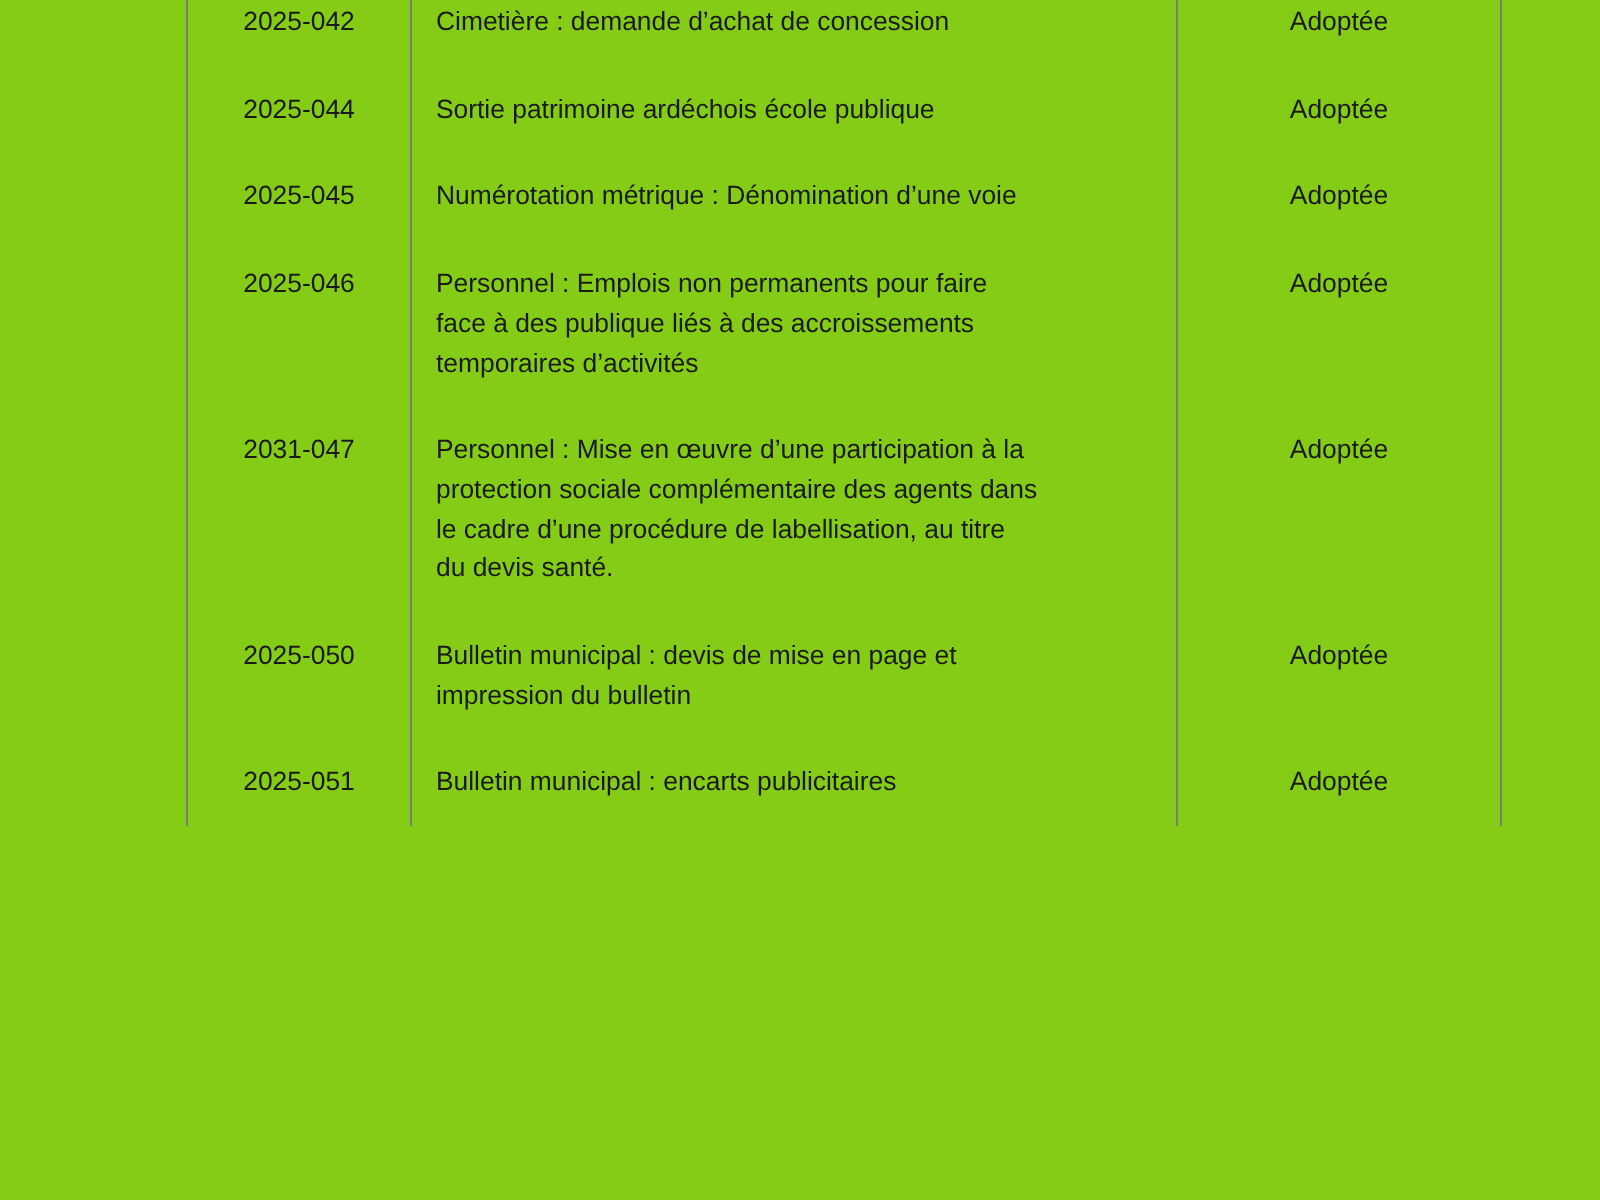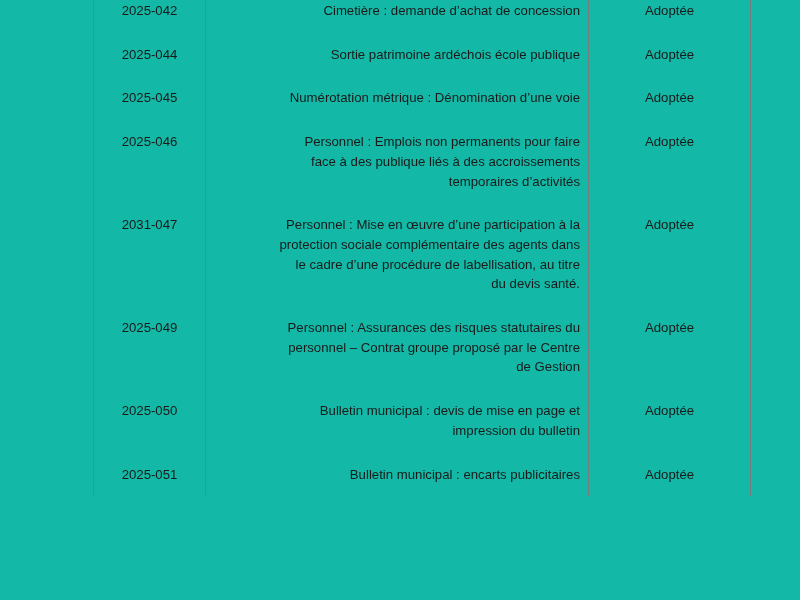--- a/index.html
+++ b/index.html
@@ -13,21 +13,21 @@
     height: 600px;
     overflow: hidden;
     font-family: "Liberation Sans", sans-serif;
     color: #1a1a1a;
   }
 
   #page {
     position: relative;
     width: 800px;
     height: 600px;
-    background: #14b8a6;
+    background: #84cc16;
   }
 
   
   #deliberations-table {
     position: absolute;
     left: 93px;
     top: -11px;
     width: 657px;
     border-collapse: collapse;
     table-layout: fixed;
@@ -72,21 +72,20 @@
 
   .cell-stat .cell-inner {
     text-align: center;
     padding-left: 6px;
     padding-right: 6px;
     white-space: nowrap;
   }
 
   .subject-line {
     display: block;
-    text-align: right;
   }
 </style>
 </head>
 <body>
 
 <div id="page">
 
   <table id="deliberations-table">
     <colgroup>
       <col class="col-ref">
@@ -159,35 +158,20 @@
               <span class="subject-line">le cadre d’une procédure de labellisation, au titre</span>
               <span class="subject-line">du devis santé.</span>
             </div>
           </td>
           <td class="cell-stat">
             <div class="cell-inner">Adoptée</div>
           </td>
         </tr>
         <tr>
           <td class="cell-ref">
-            <div class="cell-inner">2025-049</div>
-          </td>
-          <td class="cell-sub">
-            <div class="cell-inner">
-              <span class="subject-line">Personnel : Assurances des risques statutaires du</span>
-              <span class="subject-line">personnel – Contrat groupe proposé par le Centre</span>
-              <span class="subject-line">de Gestion</span>
-            </div>
-          </td>
-          <td class="cell-stat">
-            <div class="cell-inner">Adoptée</div>
-          </td>
-        </tr>
-        <tr>
-          <td class="cell-ref">
             <div class="cell-inner">2025-050</div>
           </td>
           <td class="cell-sub">
             <div class="cell-inner">
               <span class="subject-line">Bulletin municipal : devis de mise en page et</span>
               <span class="subject-line">impression du bulletin</span>
             </div>
           </td>
           <td class="cell-stat">
             <div class="cell-inner">Adoptée</div>

